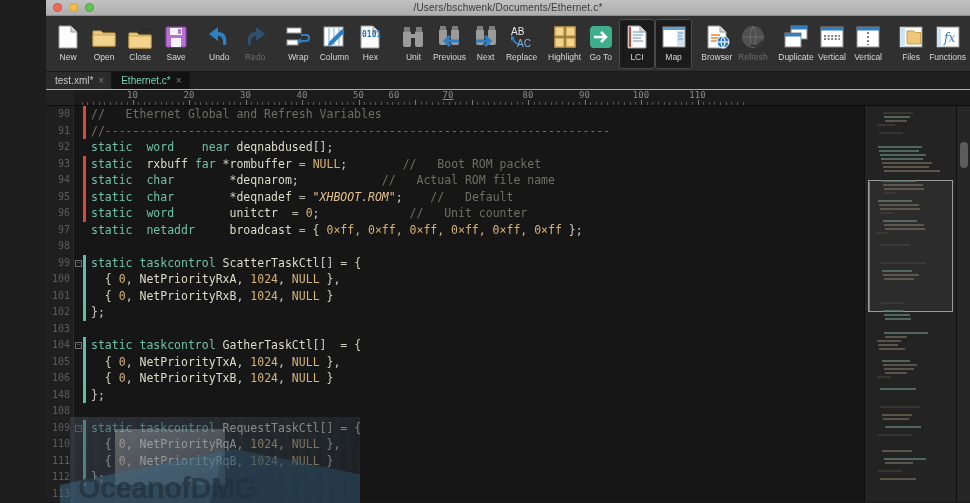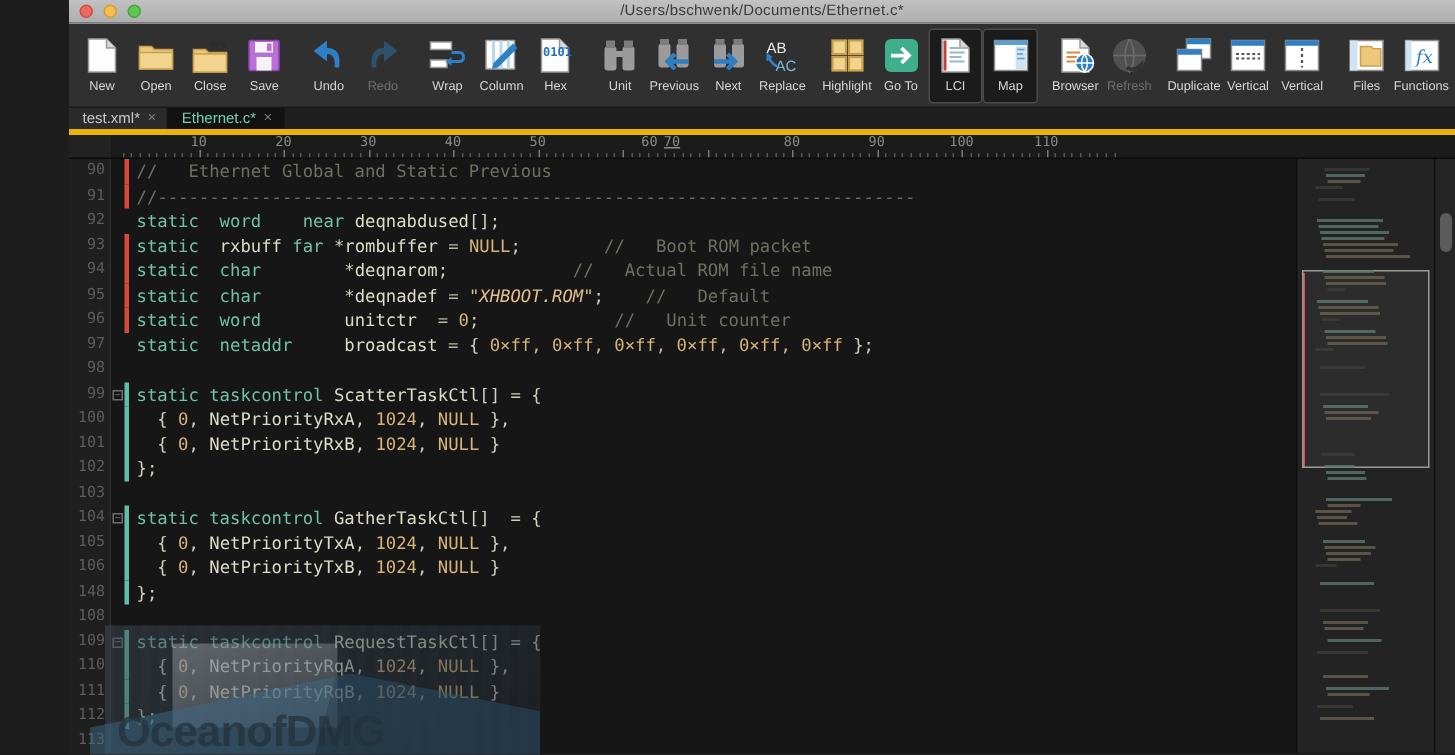--- a/index.html
+++ b/index.html
@@ -51,21 +51,21 @@
   .tb-lbl {
     font-size: 8.5px; color: #d6d6d6; margin-top: 1px;
     white-space: nowrap; line-height: 10px;
   }
   .tb-btn.dim .tb-lbl { color: #6e6e6e; }
   .tb-btn.dim .tb-ico { opacity: .42; }
 
   
   .tabbar {
     height: 18px; background: #1f1f1f; display: flex; align-items: stretch;
-    border-bottom: 4px solid #eab308;
+    border-bottom: 1px solid #eab308;
   }
   .tab {
     display: flex; align-items: center; gap: 5px;
     padding: 0 7px 0 9px; font-size: 10px;
     background: #2b2b2b; border-right: 1px solid #151515;
     color: #c8c8c8; cursor: default;
   }
   .tab.active { background: #121212; color: #74d0b5; }
   .tab .x { color: #7d7d7d; font-size: 10px; line-height: 1; }
 
@@ -578,33 +578,33 @@
       <div class="rtick" style="left: 674.1px;"></div>
       <div class="rtick" style="left: 679.75px;"></div>
       <div class="rtick" style="left: 685.4px;"></div>
       <div class="rtick" style="left: 691.05px;"></div>
       <div class="rtick" style="left: 696.7px;"></div>
       <div class="rnum" style="left: 86.5px;">10</div>
       <div class="rnum" style="left: 143px;">20</div>
       <div class="rnum" style="left: 199.5px;">30</div>
       <div class="rnum" style="left: 256px;">40</div>
       <div class="rnum" style="left: 312.5px;">50</div>
-      <div class="rnum" style="left: 387px;">60</div>
+      <div class="rnum" style="left: 348px;">60</div>
       <div class="rnum" style="left: 402px; text-decoration: underline;">70</div>
       <div class="rnum" style="left: 482px;">80</div>
       <div class="rnum" style="left: 538.5px;">90</div>
       <div class="rnum" style="left: 595px;">100</div>
       <div class="rnum" style="left: 651.5px;">110</div>
     </div>
 
   <div class="editor-wrap">
     <div class="code-pane">
       <div class="gutter"></div>
       <div class="code-lines" id="code-lines">
-          <div class="cl"><span class="ln">90</span><span class="fold"></span><span class="chg red"></span><span class="txt"><span class="cm">//   Ethernet Global and Static Previous</span></span></div>
+          <div class="cl"><span class="ln">90</span><span class="fold"></span><span class="chg red"></span><span class="txt"><span class="cm">//   Ethernet Global and Refresh Variables</span></span></div>
           <div class="cl"><span class="ln">91</span><span class="fold"></span><span class="chg red"></span><span class="txt"><span class="cm">//-------------------------------------------------------------------------</span></span></div>
           <div class="cl"><span class="ln">92</span><span class="fold"></span><span class="chg"></span><span class="txt"><span class="k">static</span><span class="pn">  </span><span class="k">word</span><span class="pn">    </span><span class="k">near</span><span class="pn"> </span><span class="id">deqnabdused</span><span class="pn">[];</span></span></div>
           <div class="cl"><span class="ln">93</span><span class="fold"></span><span class="chg red"></span><span class="txt"><span class="k">static</span><span class="pn">  </span><span class="id">rxbuff</span><span class="pn"> </span><span class="k">far</span><span class="pn"> </span><span class="pn">*</span><span class="id">rombuffer</span><span class="op"> = </span><span class="nu">NULL</span><span class="pn">;</span><span class="pn">        </span><span class="cm">//   Boot ROM packet</span></span></div>
           <div class="cl"><span class="ln">94</span><span class="fold"></span><span class="chg red"></span><span class="txt"><span class="k">static</span><span class="pn">  </span><span class="k">char</span><span class="pn">        </span><span class="pn">*</span><span class="id">deqnarom</span><span class="pn">;</span><span class="pn">            </span><span class="cm">//   Actual ROM file name</span></span></div>
           <div class="cl"><span class="ln">95</span><span class="fold"></span><span class="chg red"></span><span class="txt"><span class="k">static</span><span class="pn">  </span><span class="k">char</span><span class="pn">        </span><span class="pn">*</span><span class="id">deqnadef</span><span class="op"> = </span><span class="st">"XHBOOT.ROM"</span><span class="pn">;</span><span class="pn">    </span><span class="cm">//   Default</span></span></div>
           <div class="cl"><span class="ln">96</span><span class="fold"></span><span class="chg red"></span><span class="txt"><span class="k">static</span><span class="pn">  </span><span class="k">word</span><span class="pn">        </span><span class="id">unitctr</span><span class="op">  = </span><span class="nu">0</span><span class="pn">;</span><span class="pn">             </span><span class="cm">//   Unit counter</span></span></div>
           <div class="cl"><span class="ln">97</span><span class="fold"></span><span class="chg"></span><span class="txt"><span class="k">static</span><span class="pn">  </span><span class="k">netaddr</span><span class="pn">     </span><span class="id">broadcast</span><span class="op"> = </span><span class="pn">{ </span><span class="nu">0×ff, 0×ff, 0×ff, 0×ff, 0×ff, 0×ff</span><span class="pn"> };</span></span></div>
           <div class="cl"><span class="ln">98</span><span class="fold"></span><span class="chg"></span><span class="txt"></span></div>
           <div class="cl"><span class="ln">99</span><span class="fold"><span class="bx">−</span></span><span class="chg teal"></span><span class="txt"><span class="k">static</span><span class="pn"> </span><span class="k">taskcontrol</span><span class="pn"> </span><span class="id">ScatterTaskCtl</span><span class="pn">[] = {</span></span></div>
           <div class="cl"><span class="ln">100</span><span class="fold"></span><span class="chg teal"></span><span class="txt"><span class="pn">  { </span><span class="nu">0</span><span class="pn">, </span><span class="id">NetPriorityRxA</span><span class="pn">, </span><span class="nu">1024</span><span class="pn">, </span><span class="nu">NULL</span><span class="pn"> },</span></span></div>

